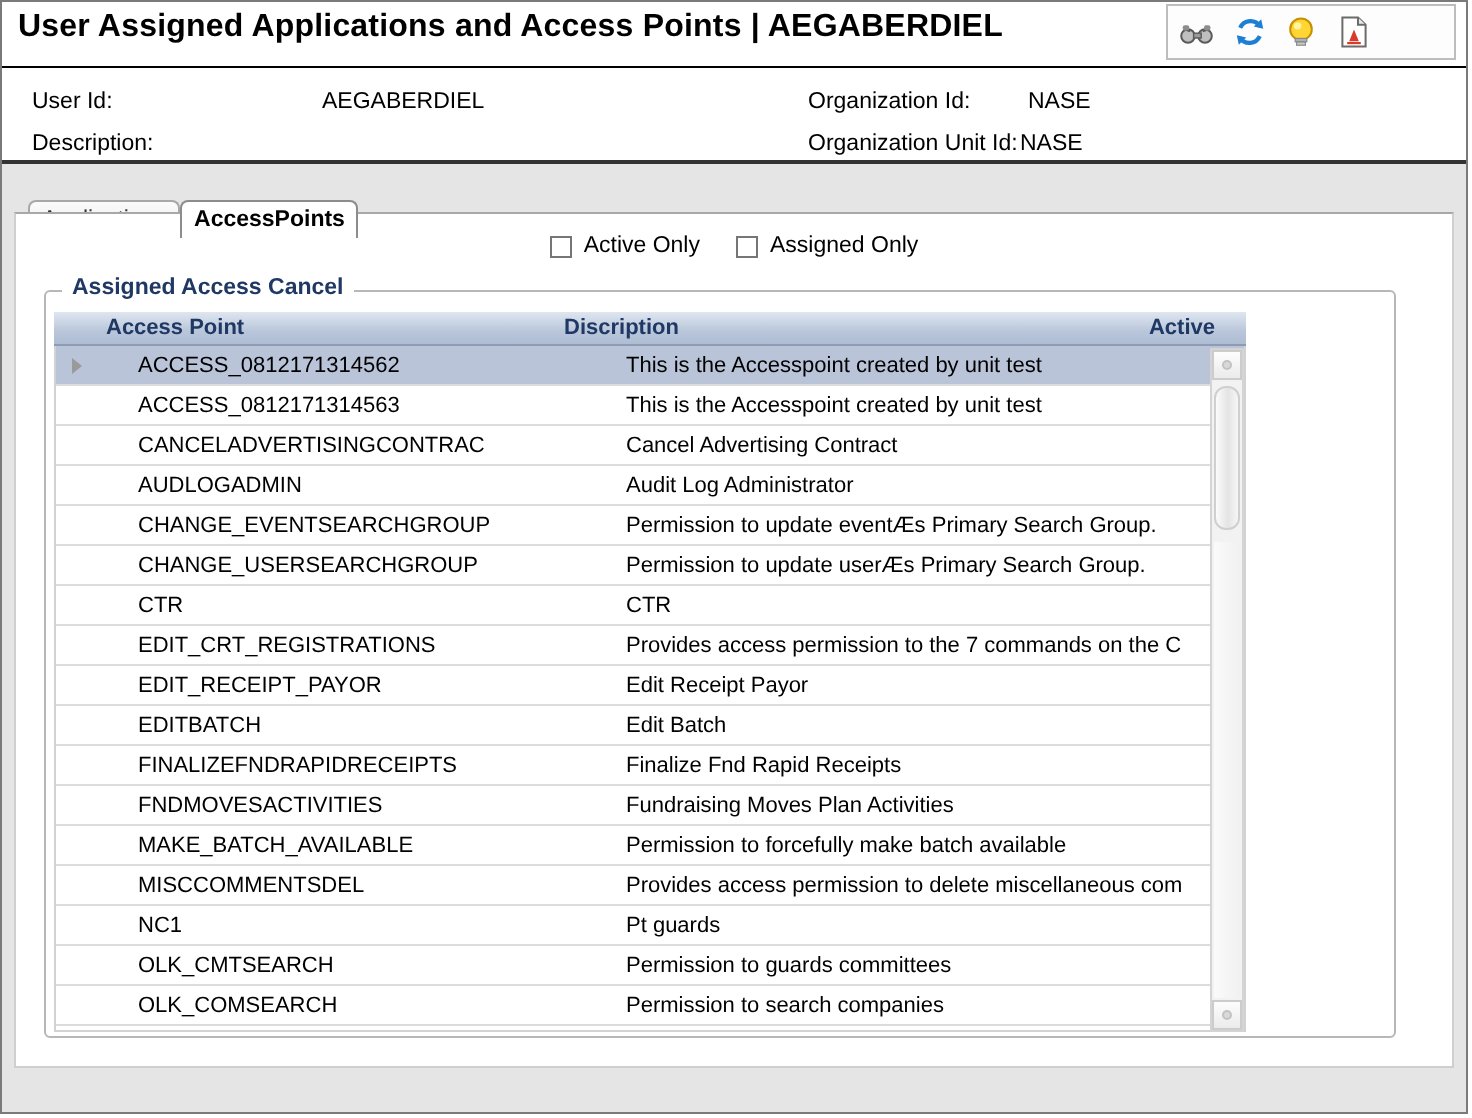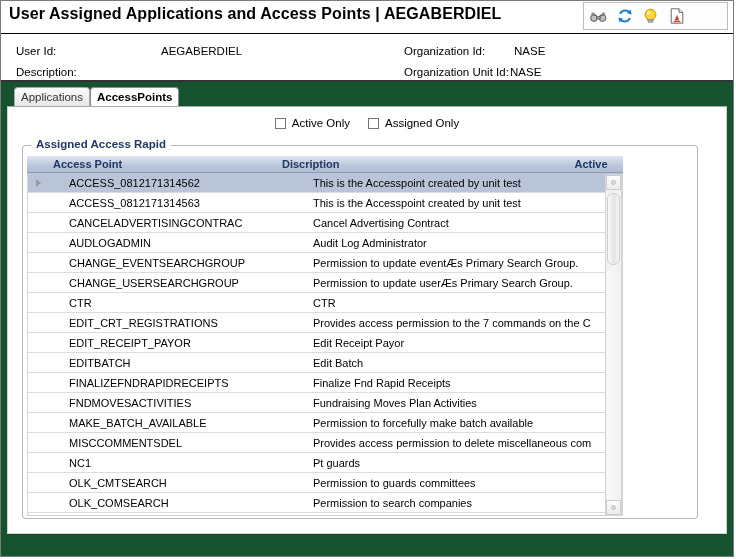--- a/index.html
+++ b/index.html
@@ -9,21 +9,21 @@
     font-family:"Liberation Sans","DejaVu Sans",sans-serif;
     font-size:11px;
     color:#000000;
     overflow:hidden;
   }
   .app-window{
     position:relative;
     width:734px;height:557px;
     border:1px solid #7a7a7a;
     box-sizing:border-box;
-    background:#14532d;
+    background:#e5e5e5;
   }
 
   
   .title-bar{
     position:relative;
     height:32px;
     border-bottom:1px solid #000000;
     background:#ffffff;
   }
   .page-title{
@@ -94,20 +94,21 @@
     vertical-align:bottom;
     cursor:pointer;
     box-sizing:border-box;
   }
   .tab.active{
     font-weight:bold;
     color:#000;
     background:#ffffff;
     z-index:3;
     border-color:#8c8c8c;
+    margin-top:13px;
   }
   .tab-panel{
     position:relative;
     margin:0 6px 0 6px;
     height:428px;
     border:1px solid #cfcfcf;
     border-top:1px solid #a8a8a8;
     background:#ffffff;
     box-sizing:border-box;
   }
@@ -333,21 +334,21 @@
         <span class="chk"></span>
         <span class="chk-label">Active Only</span>
       </div>
       <div class="chk-item">
         <span class="chk"></span>
         <span class="chk-label">Assigned Only</span>
       </div>
     </div>
 
     <div class="groupbox">
-      <div class="group-legend">Assigned Access Rapid</div>
+      <div class="group-legend">Assigned Access Cancel</div>
 
       <div class="grid">
 
         <div class="grid-head">
           <div class="c-ind"></div>
           <div class="c-ap">Access Point</div>
           <div class="c-desc">Discription</div>
           <div class="c-act">Active</div>
           <div class="c-perm">Permission</div>
           <div class="c-sb"></div>

